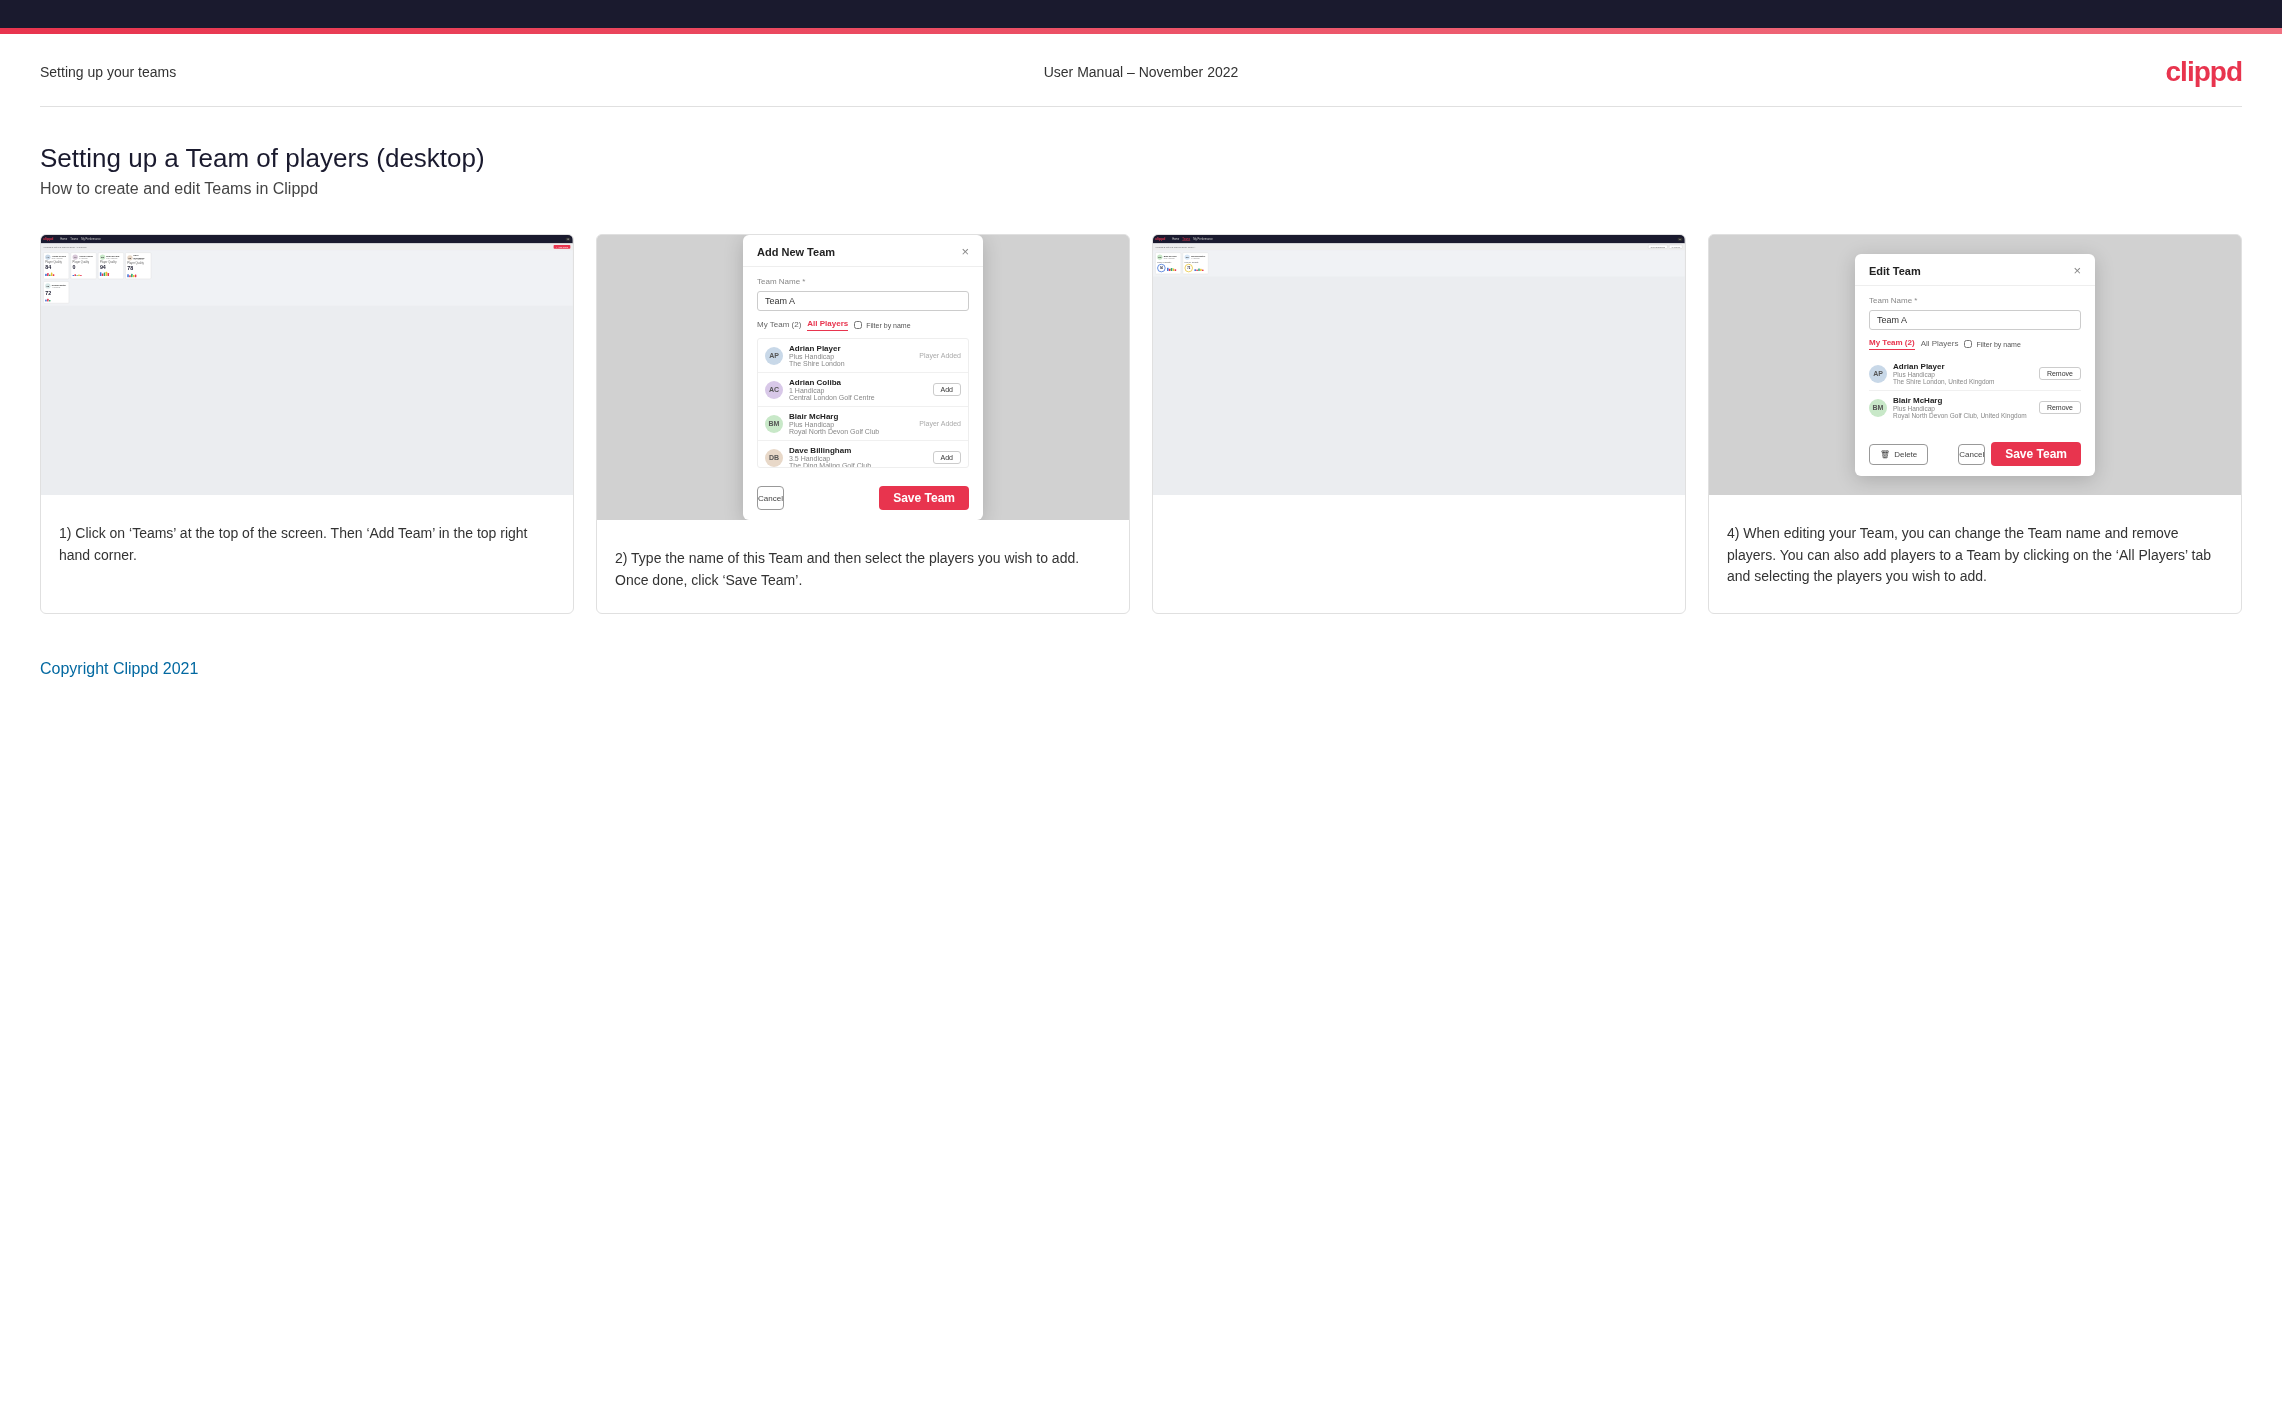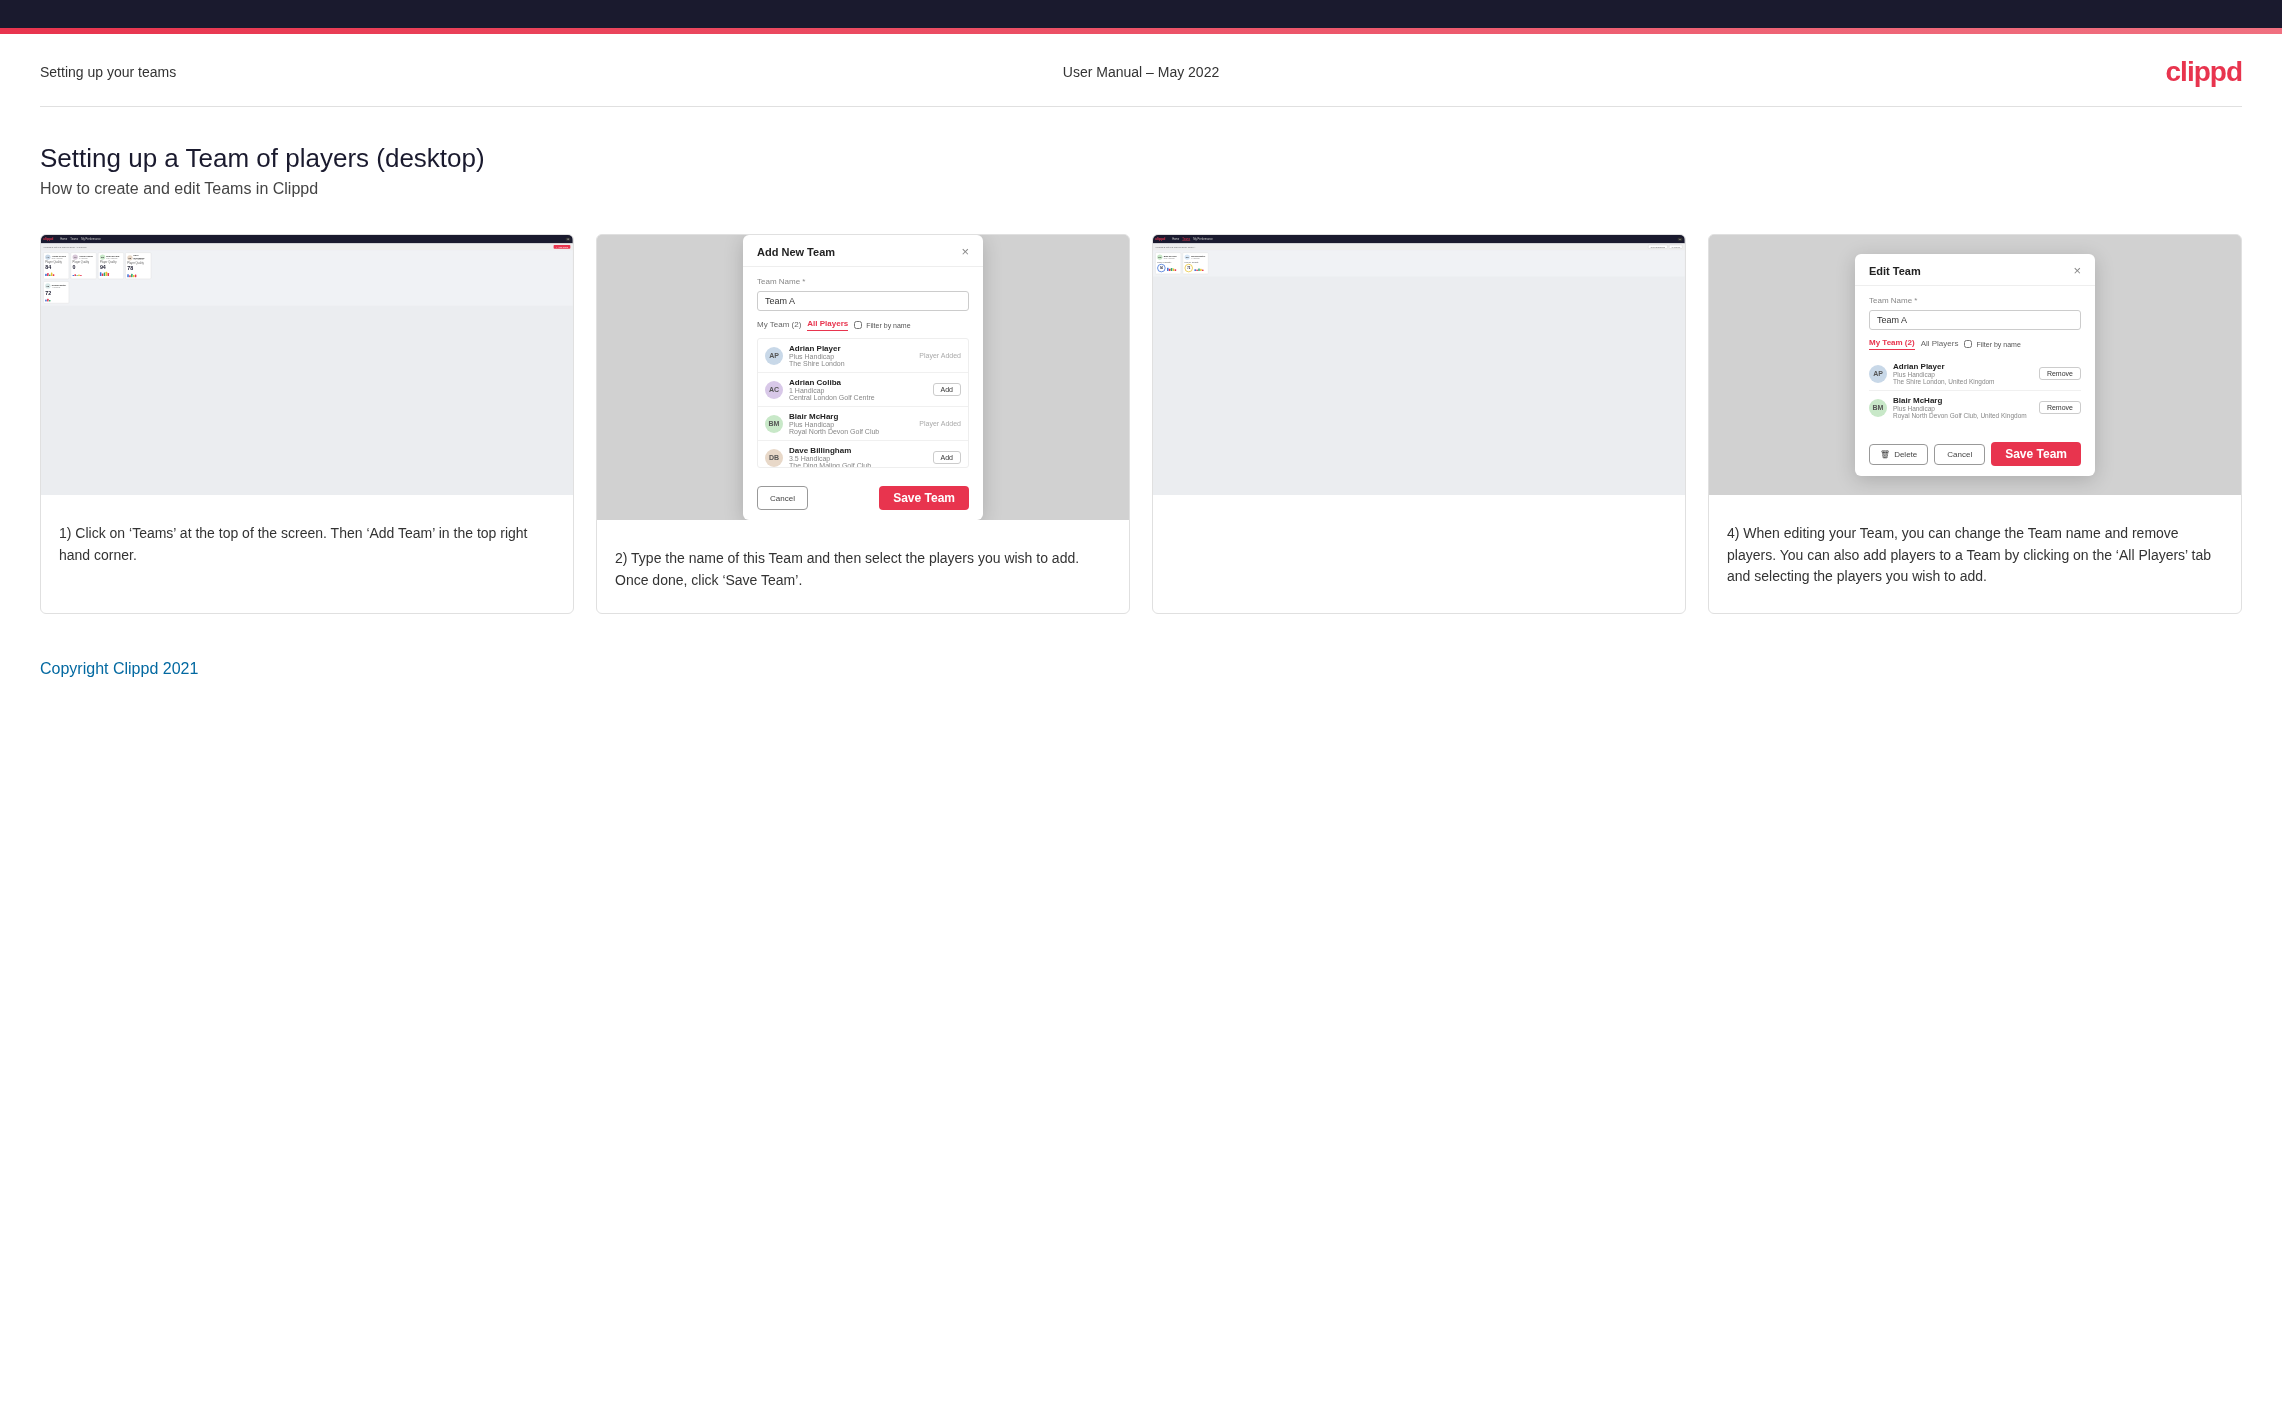--- a/index.html
+++ b/index.html
@@ -269,21 +269,21 @@
       display: flex;
       justify-content: space-between;
       padding: 8px 14px 10px;
       gap: 8px;
     }
     .btn-cancel {
       background: #fff;
       border: 1.5px solid #999;
       border-radius: 4px;
       font-size: 8px;
-      padding: 5px 12px;
+      padding: 5px 0;
       cursor: pointer;
       color: #444;
       font-weight: 500;
     }
     .btn-save {
       background: #e8344e;
       border: none;
       border-radius: 4px;
       font-size: 12px;
       padding: 5px 14px;
@@ -380,21 +380,21 @@
     }
   </style>
 </head>
 <body>
 
 <div class="top-bar"></div>
 <div class="accent-bar"></div>
 
 <div class="header">
   <div class="header-left">Setting up your teams</div>
-  <div class="header-center">User Manual – May 2022</div>
+  <div class="header-center">User Manual – November 2022</div>
   <div class="header-logo">clippd</div>
 </div>
 
 <hr class="divider">
 
 <div class="main">
   <div class="page-title">Setting up a Team of players (desktop)</div>
   <div class="page-subtitle">How to create and edit Teams in Clippd</div>
 
   <div class="cards-row">

